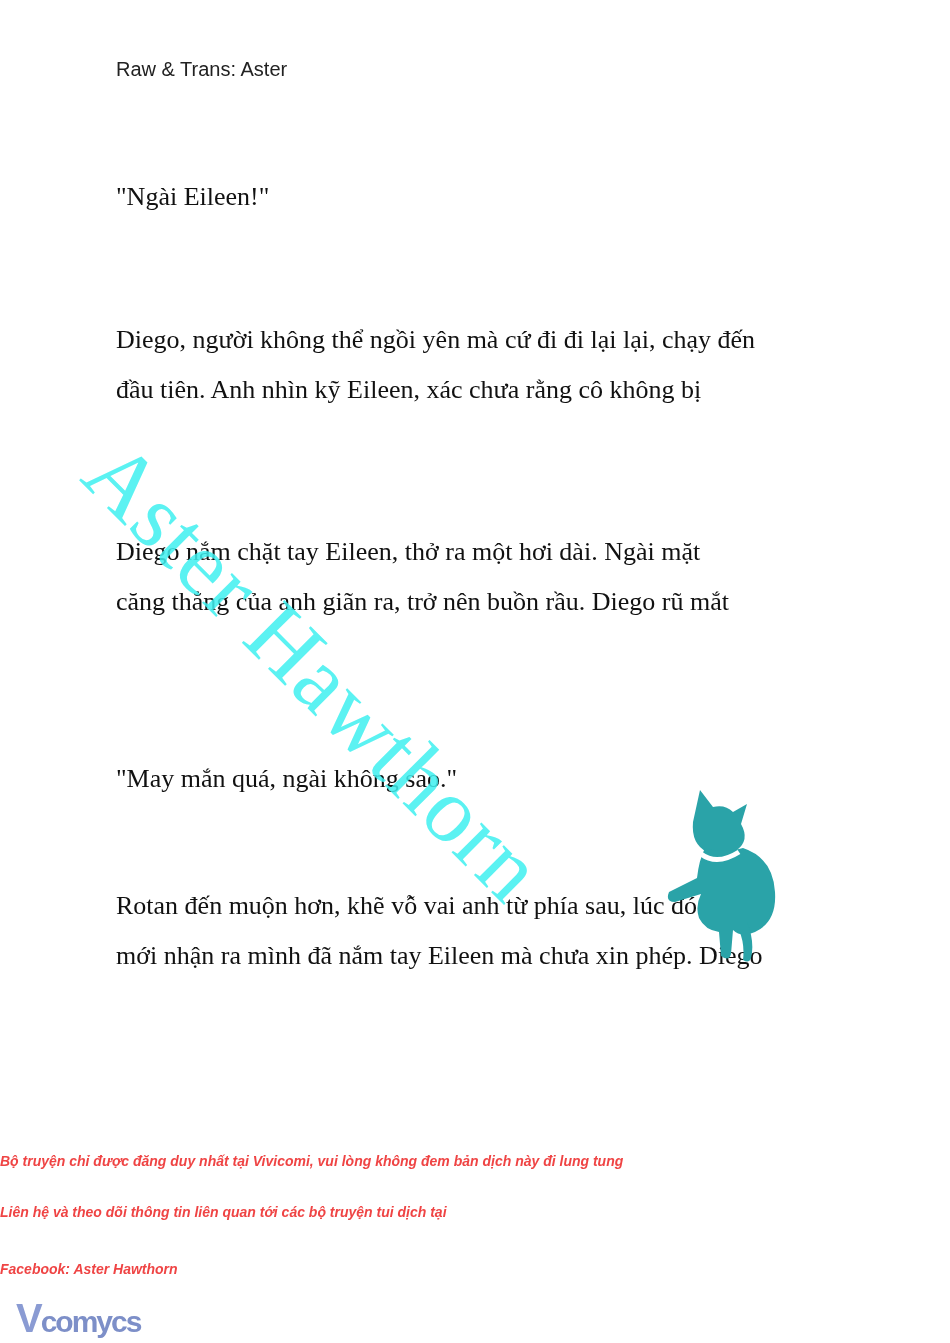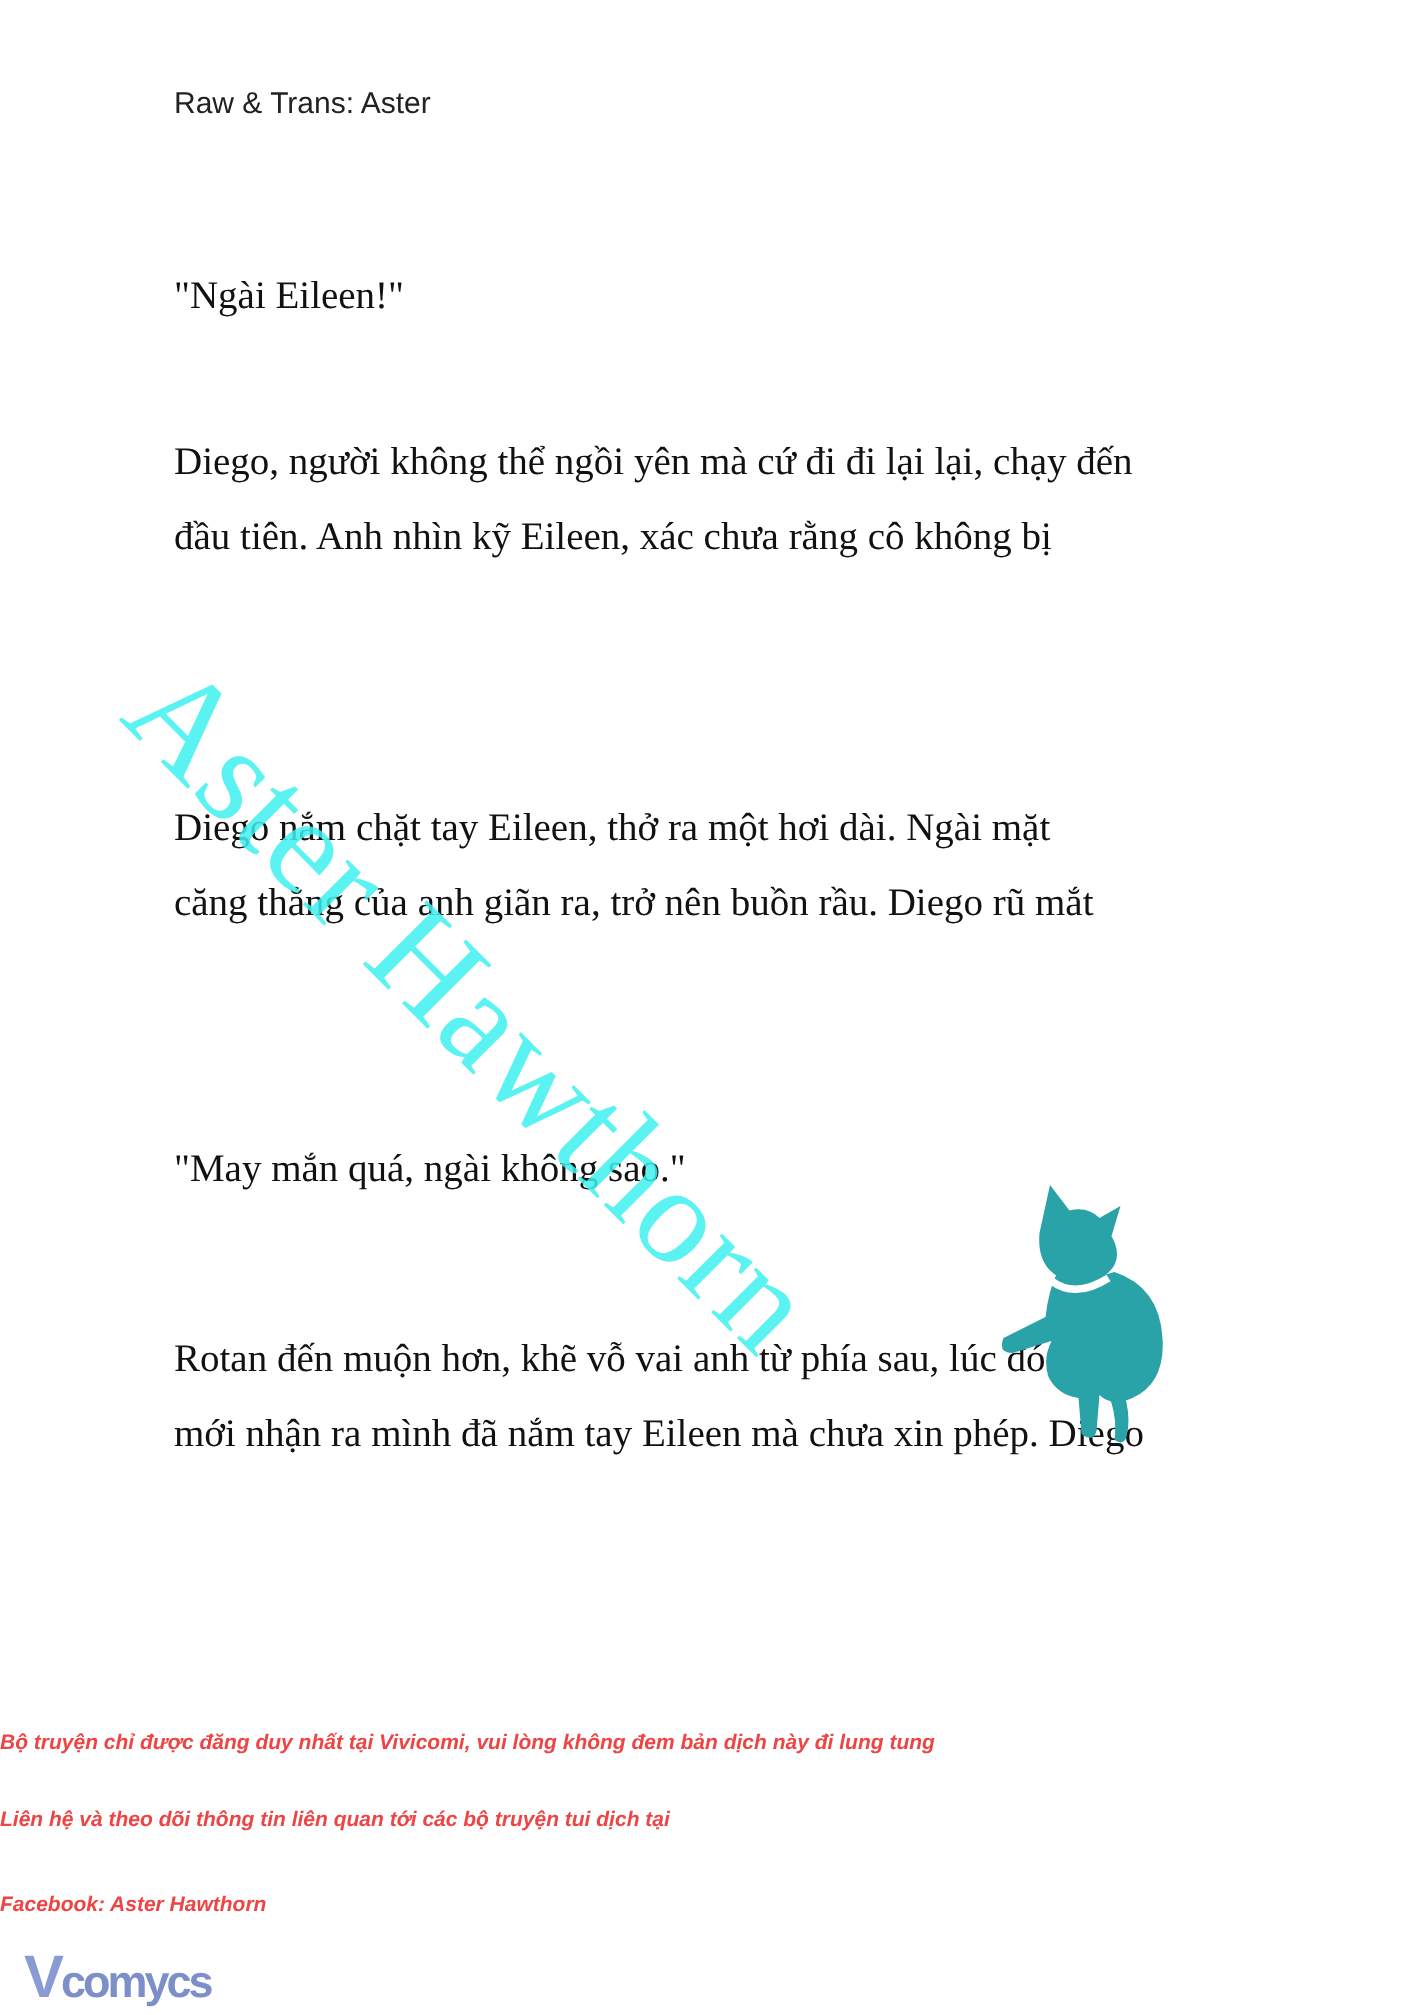--- a/index.html
+++ b/index.html
@@ -38,21 +38,21 @@
 </style>
 </head>
 <body>
 
 <div class="header">Raw &amp; Trans: Aster</div>
 
 <div class="para" style="top:172px">
   <span class="line">"Ngài Eileen!"</span>
 </div>
 
-<div class="para" style="top:283px">
+<div class="para" style="top:315px">
   <span class="line">Diego, người không thể ngồi yên mà cứ đi đi lại lại, chạy đến</span>
   <span class="line">đầu tiên. Anh nhìn kỹ Eileen, xác chưa rằng cô không bị</span>
 </div>
 
 <div class="para" style="top:527px">
   <span class="line">Diego nắm chặt tay Eileen, thở ra một hơi dài. Ngài mặt</span>
   <span class="line">căng thẳng của anh giãn ra, trở nên buồn rầu. Diego rũ mắt</span>
 </div>
 
 <div class="para" style="top:754px">

